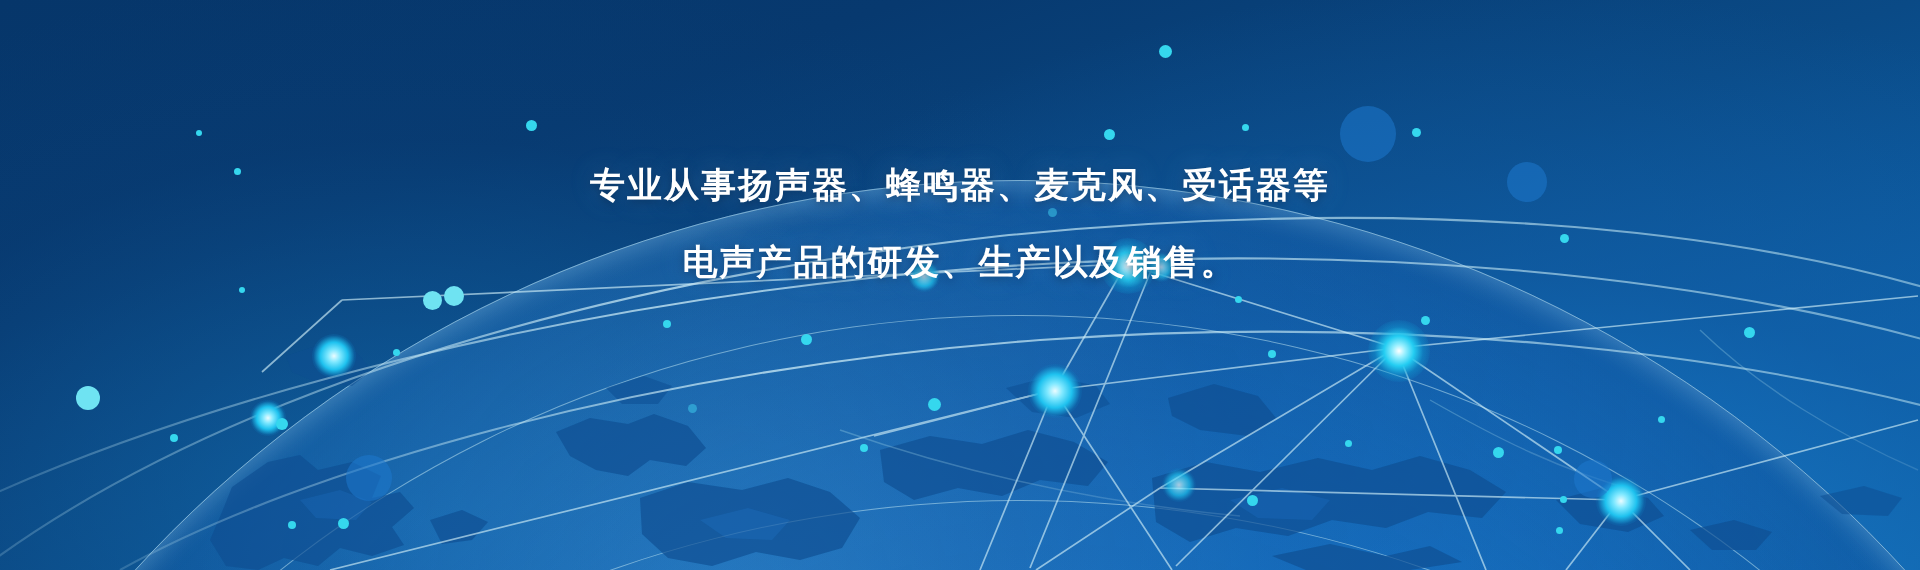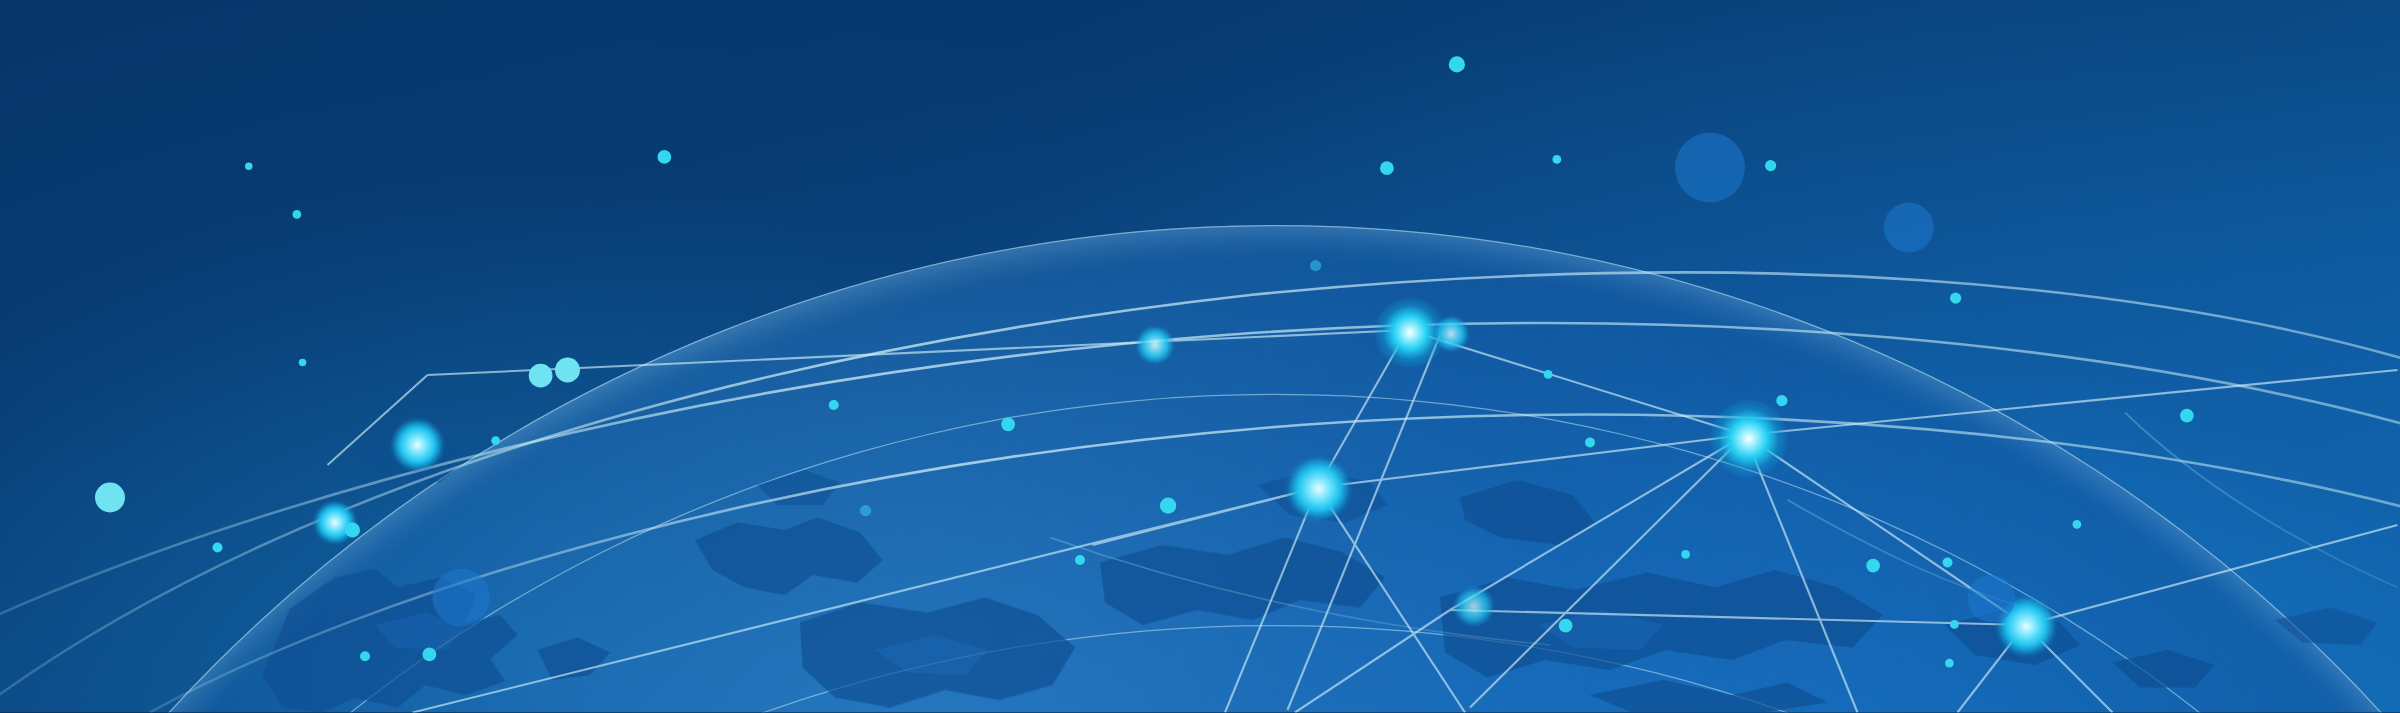--- a/index.html
+++ b/index.html
@@ -231,14 +231,18 @@
   <div class="dot" style="left:1560px;top:234px;width:9px;height:9px;"></div>
   <div class="dot" style="left:1744px;top:327px;width:11px;height:11px;"></div>
   <div class="dot" style="left:1412px;top:128px;width:9px;height:9px;"></div>
   <div class="dot deep" style="left:1340px;top:106px;width:56px;height:56px;"></div>
   <div class="dot deep" style="left:1507px;top:162px;width:40px;height:40px;"></div>
   <div class="dot deep" style="left:346px;top:455px;width:46px;height:46px;"></div>
   <div class="dot deep" style="left:1574px;top:460px;width:38px;height:38px;"></div>
   <div class="dot soft" style="left:688px;top:404px;width:9px;height:9px;"></div>
   <div class="dot soft" style="left:1048px;top:208px;width:9px;height:9px;"></div>
 
+  <div class="copy">
+    <div class="line">专业从事扬声器、蜂鸣器、麦克风、受话器等</div>
+    <div class="line">电声产品的研发、生产以及销售。</div>
+  </div>
 
 </div>
 
 </body></html>

